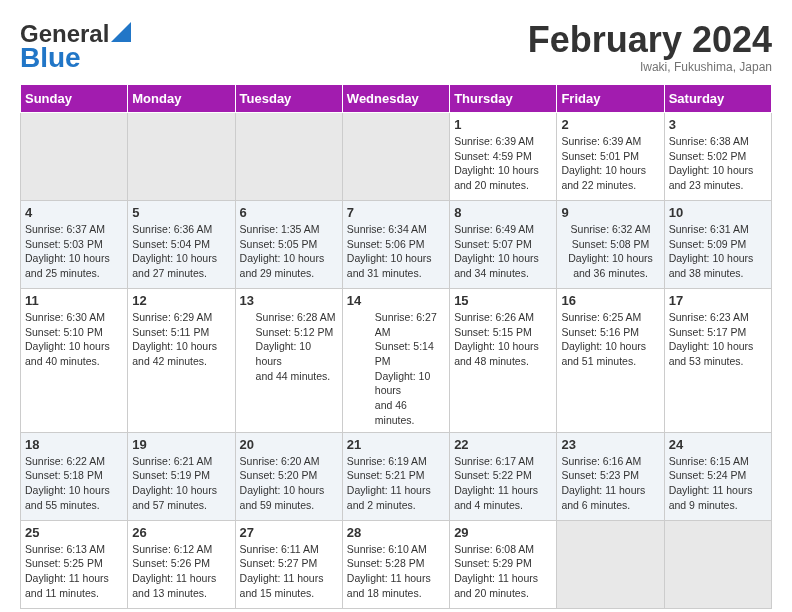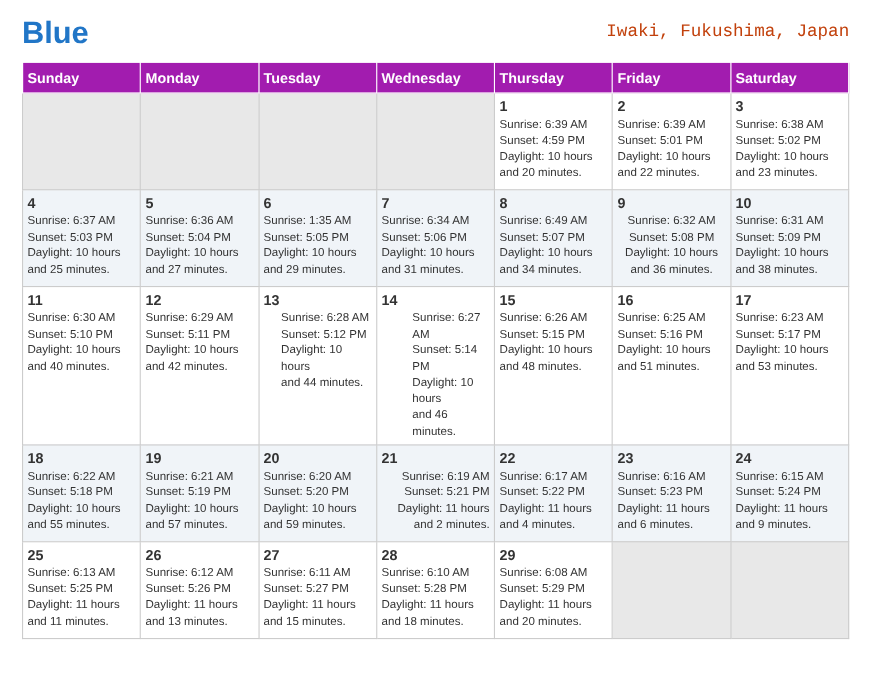--- a/index.html
+++ b/index.html
@@ -24,23 +24,22 @@
     .title-area {
       text-align: right;
     }
     .month-title {
       font-size: 36px;
       font-weight: bold;
       color: #333;
       line-height: 1.1;
     }
     .location {
-      font-size: 16px;
-      color: #c2410c;
-      font-family: Liberation Mono, monospace;
+      font-size: 12px;
+      color: #737373;
     }
     table {
       width: 100%;
       border-collapse: collapse;
       font-size: 11px;
     }
     thead tr th {
       background-color: #a21caf;
       color: #fff;
       padding: 6px 4px;
@@ -76,23 +75,30 @@
     }
     .empty-cell {
       background-color: #e8e8e8 !important;
     }
   </style>
 </head>
 <body>
 
 <div class="header">
   <div class="logo">
+    <div style="display:flex;align-items:center;">
+      <span style="font-size:24px;font-weight:bold;color:#333;">General</span>
+      <svg width="20" height="20" viewBox="0 0 20 20" style="margin-left:2px;margin-top:-4px;">
+        <polygon points="0,20 20,0 20,20" fill="#2176c7"></polygon>
+      </svg>
+    </div>
     <span style="font-size:28px;font-weight:bold;color:#2176c7;margin-top:-6px;">Blue</span>
   </div>
   <div class="title-area">
+    <div class="month-title">February 2024</div>
     <div class="location">Iwaki, Fukushima, Japan</div>
   </div>
 </div>
 
 <table>
   <thead>
     <tr>
     <th>Sunday</th>
         <th>Monday</th>
         <th>Tuesday</th>
@@ -249,21 +255,21 @@
         </td>
         <td>
           <div class="day-number">20</div>
           <div class="day-info" style="white-space: pre-line;">Sunrise: 6:20 AM
 Sunset: 5:20 PM
 Daylight: 10 hours
 and 59 minutes.</div>
         </td>
         <td>
           <div class="day-number">21</div>
-          <div class="day-info" style="white-space: pre-line; text-align: right;">Sunrise: 6:19 AM
+          <div class="day-info" style="white-space: pre-line;">Sunrise: 6:19 AM
 Sunset: 5:21 PM
 Daylight: 11 hours
 and 2 minutes.</div>
         </td>
         <td>
           <div class="day-number">22</div>
           <div class="day-info" style="white-space: pre-line;">Sunrise: 6:17 AM
 Sunset: 5:22 PM
 Daylight: 11 hours
 and 4 minutes.</div>

